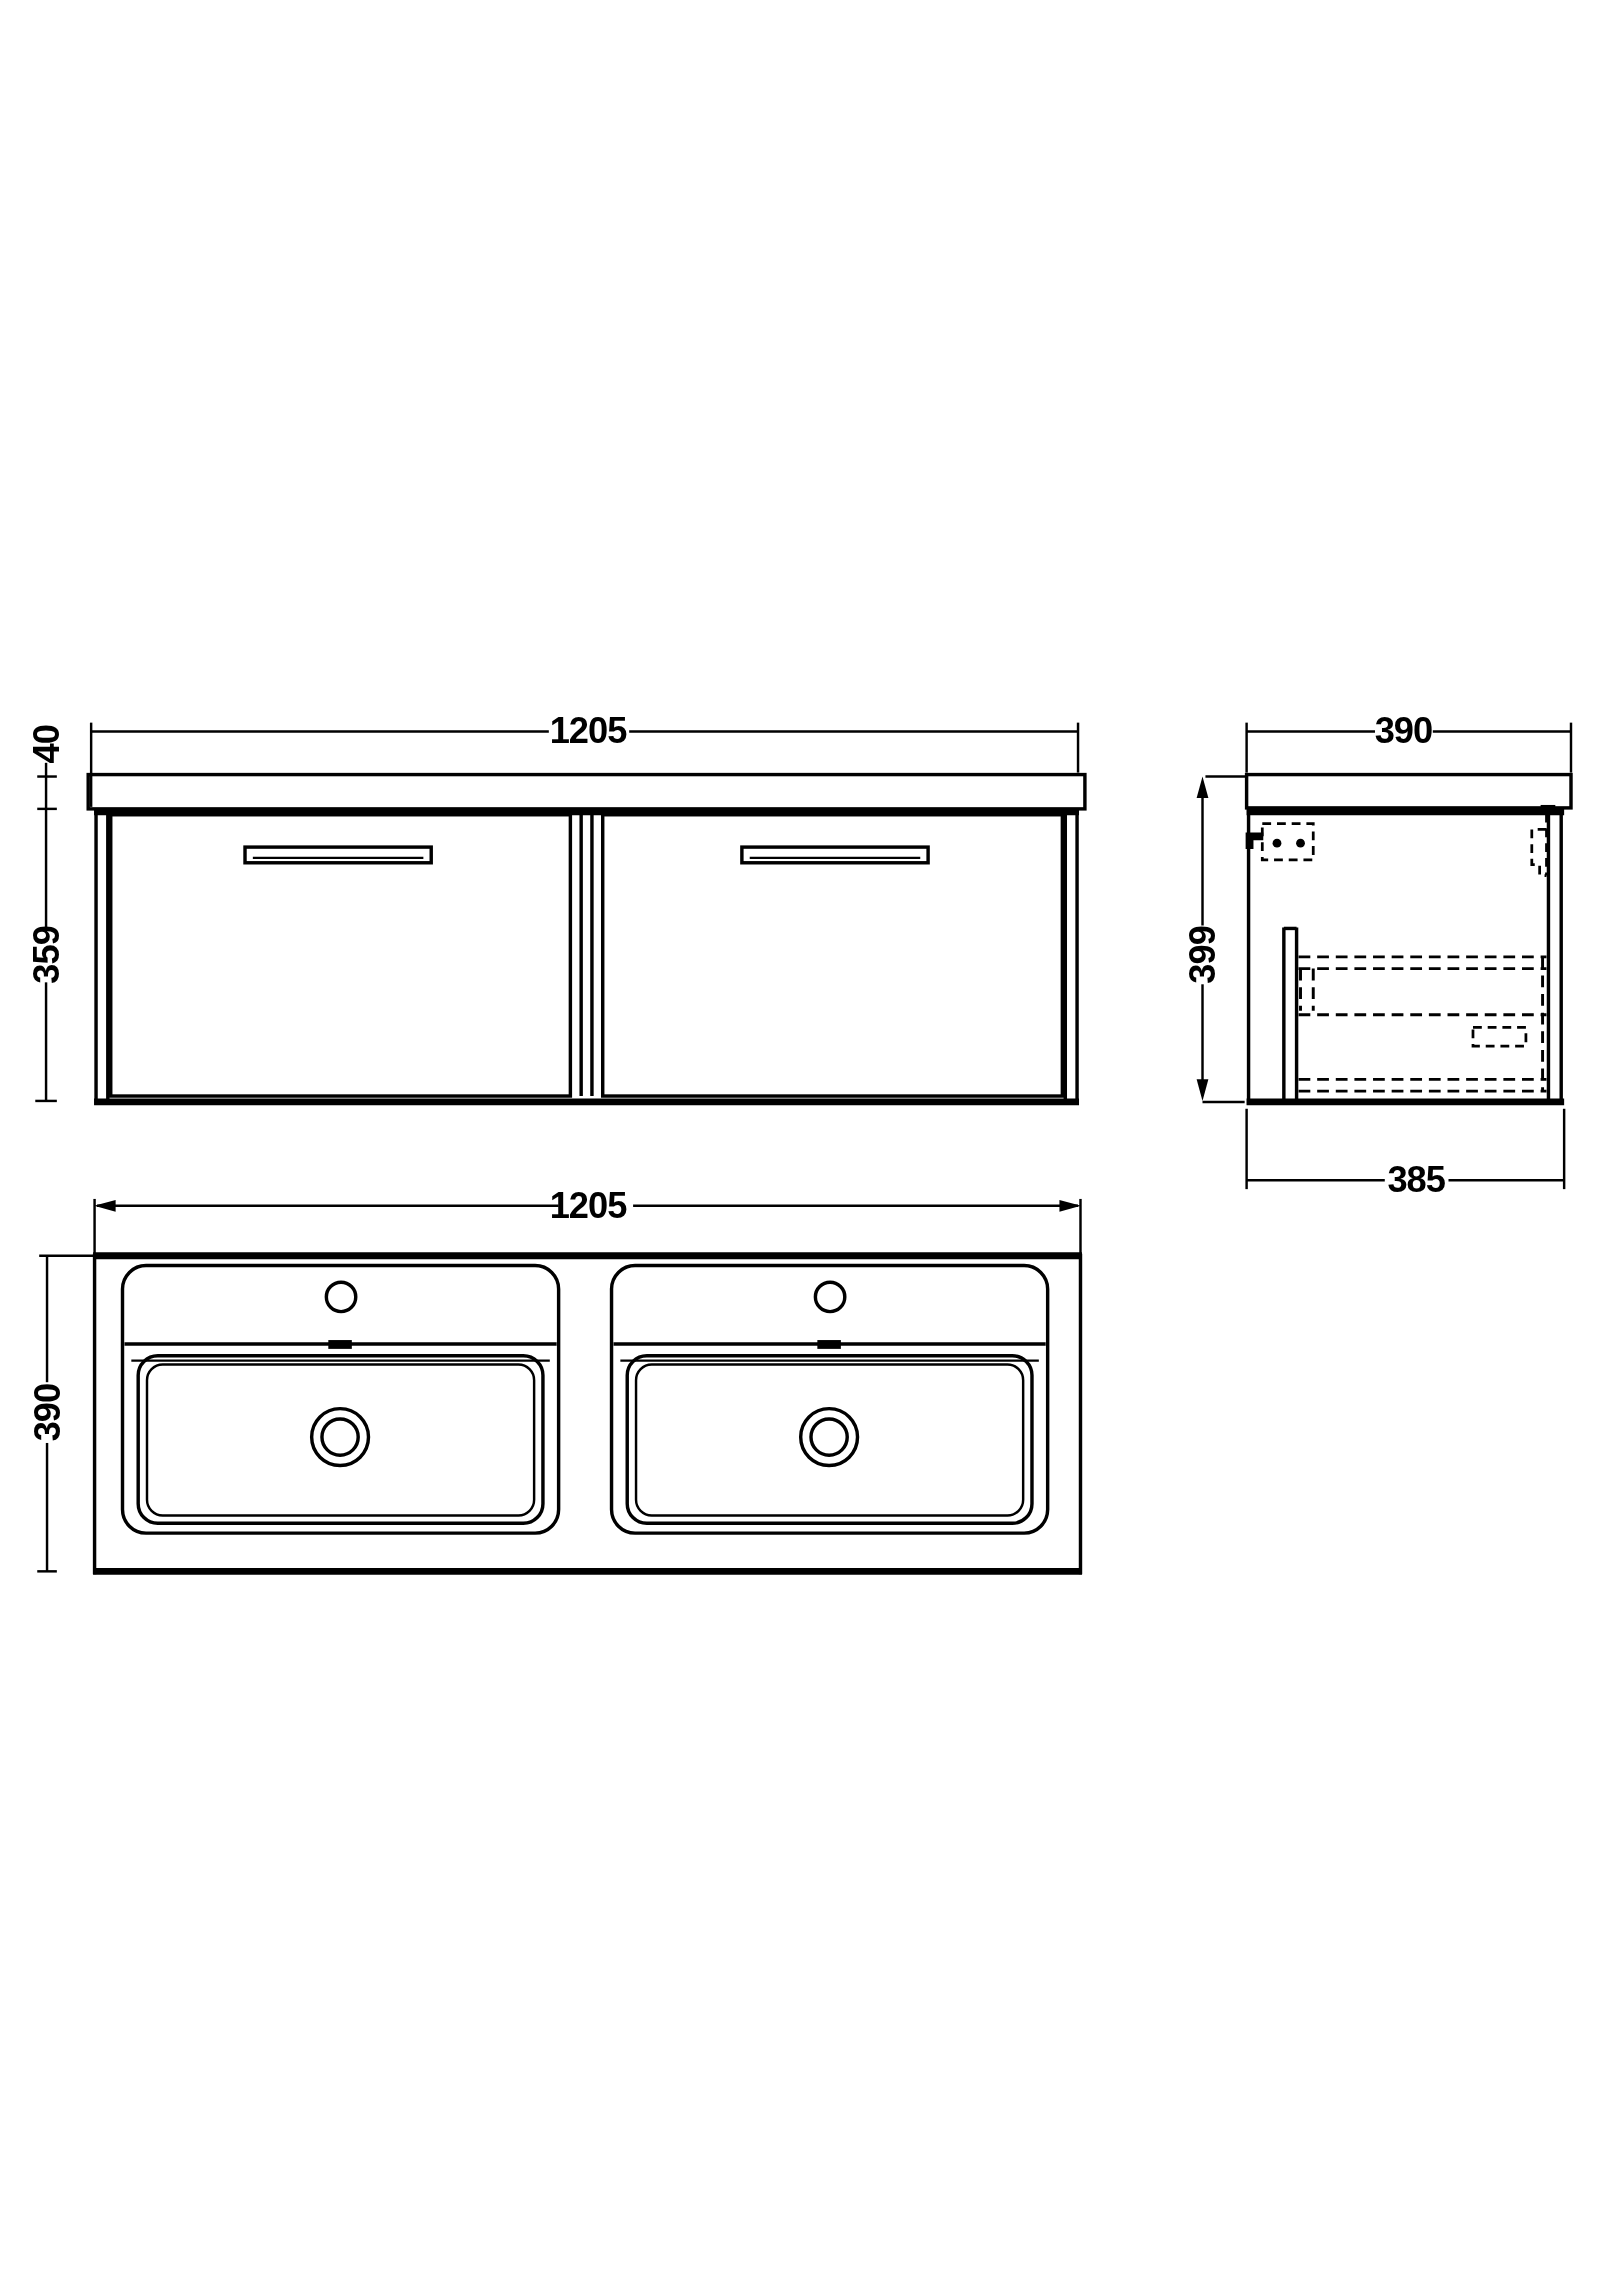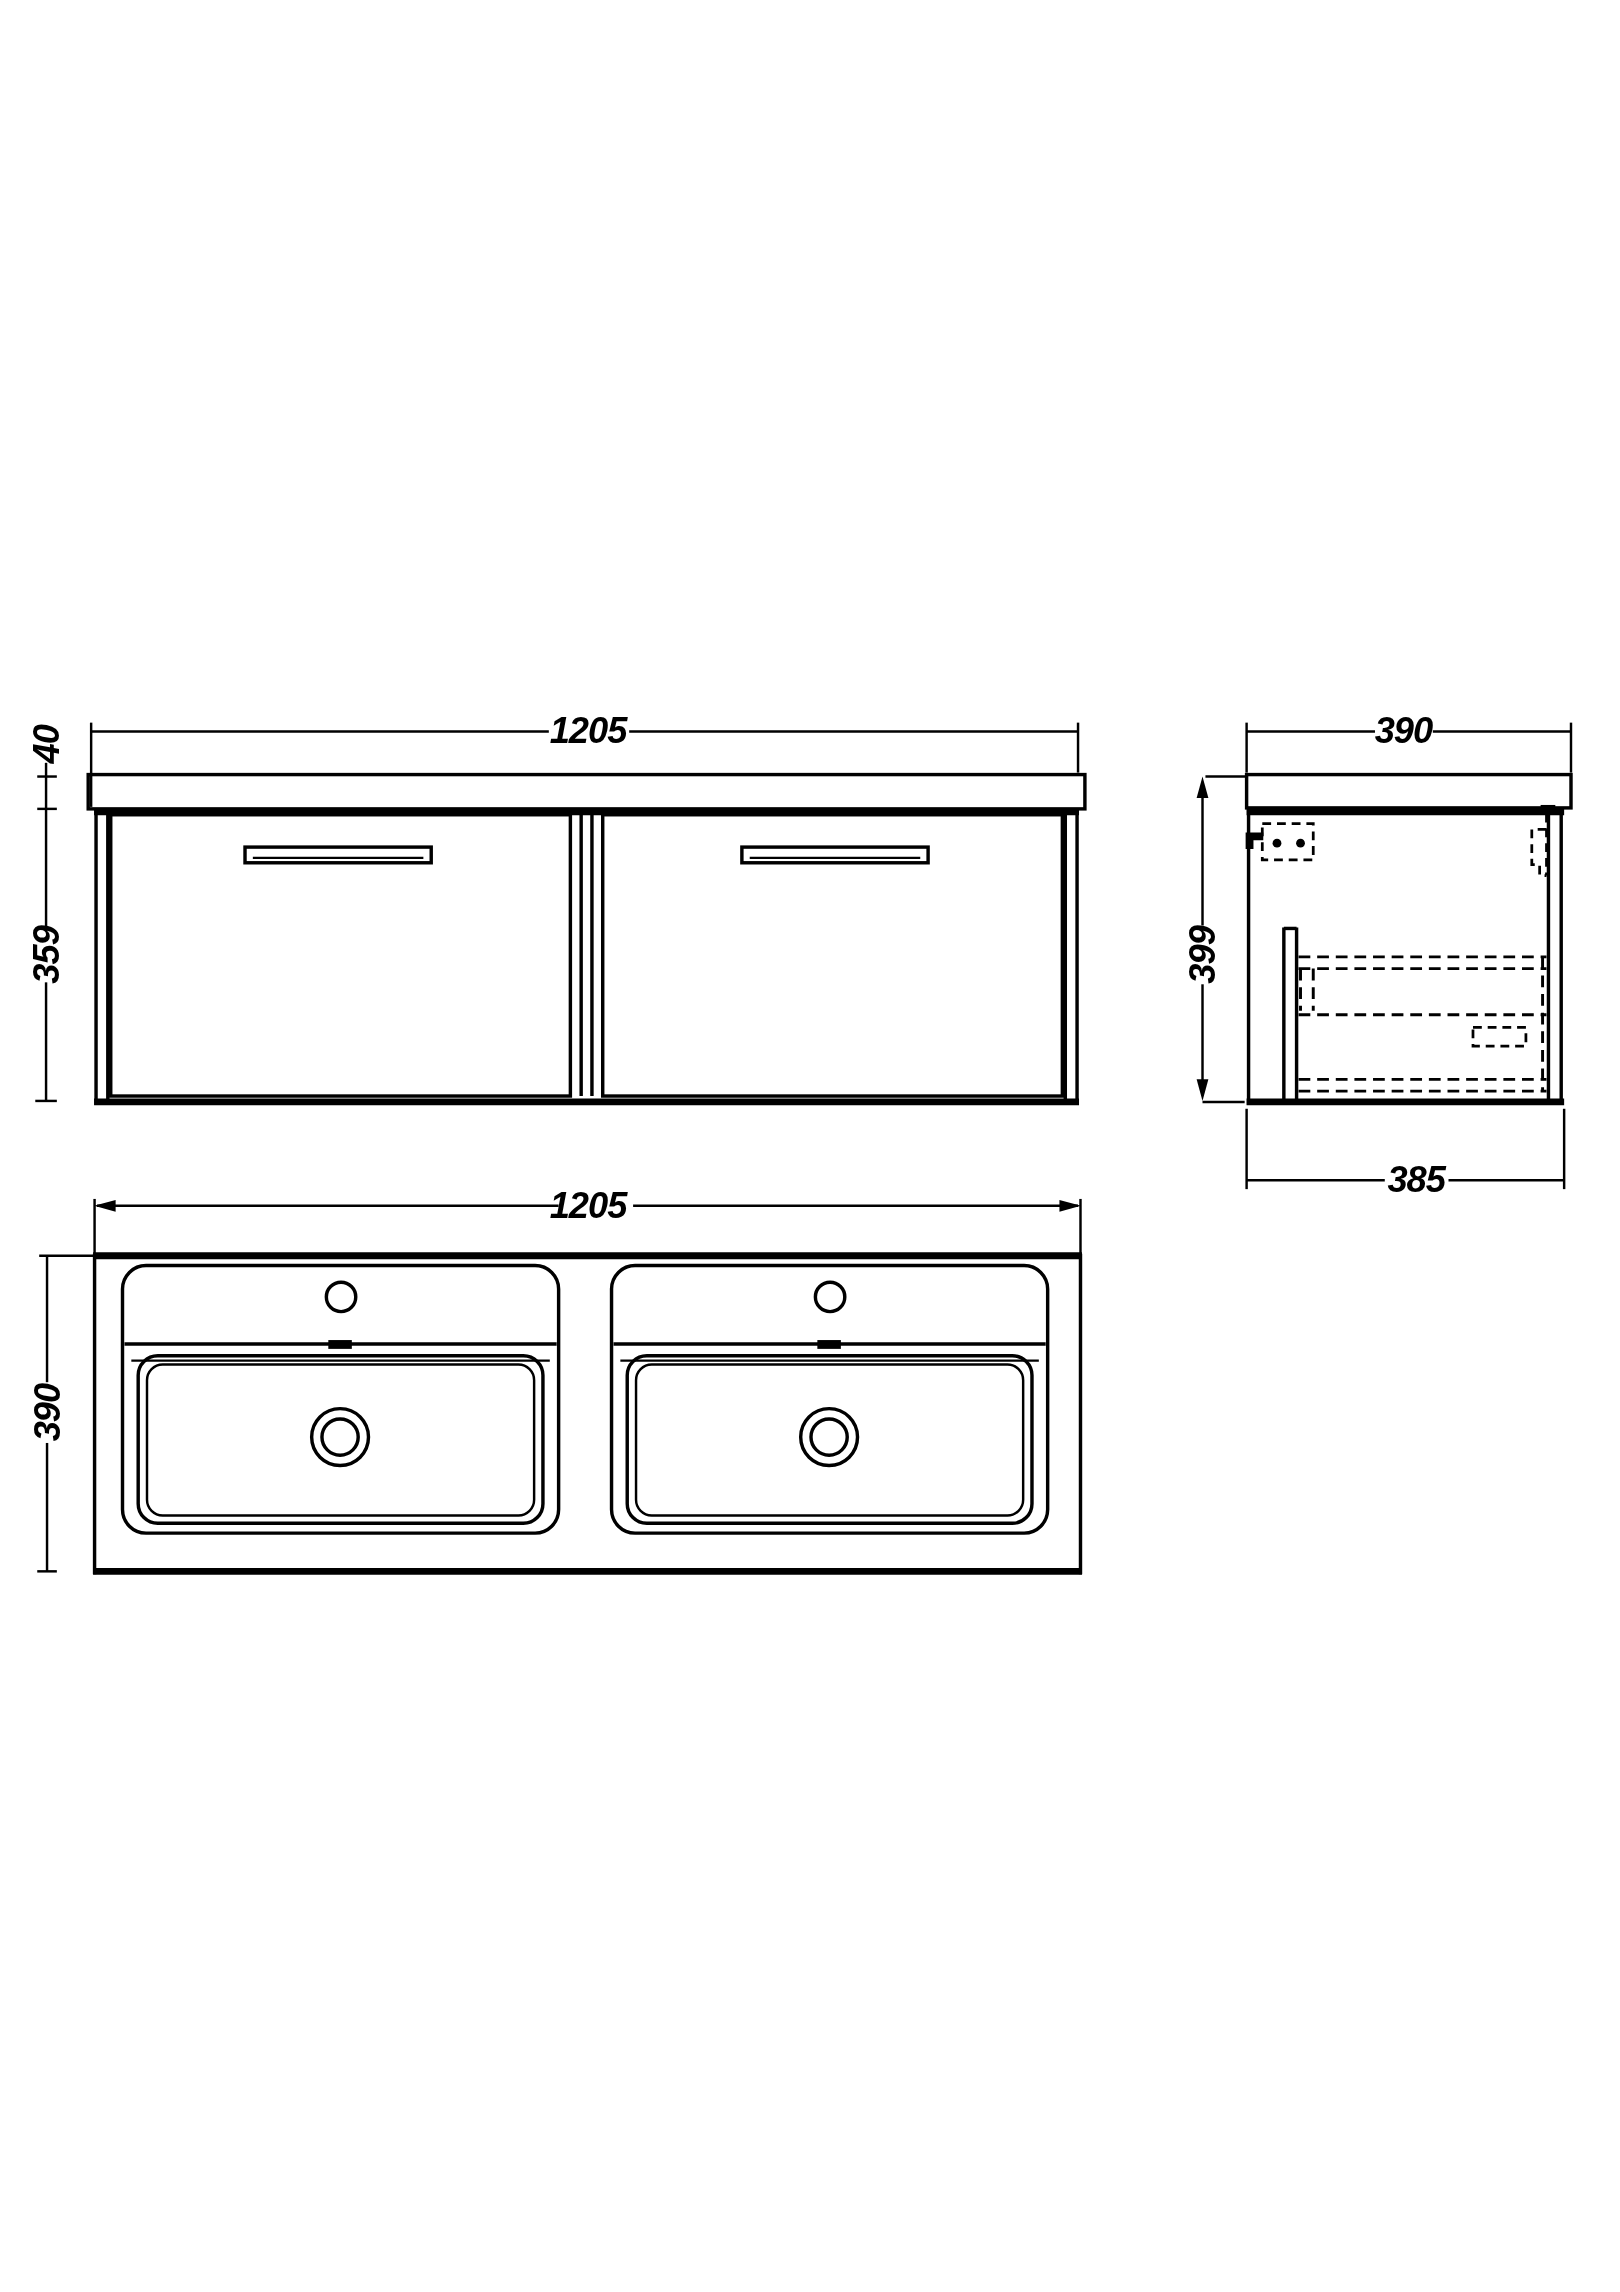--- a/index.html
+++ b/index.html
@@ -1,17 +1,17 @@
 <!DOCTYPE html>
 <html><head>
 <meta charset="utf-8">
 <style>
   html,body{margin:0;padding:0;background:#ffffff;}
   .page{position:relative;width:1620px;height:2293px;background:#ffffff;
-        font-family:"Liberation Sans", sans-serif;font-style:italic;}
+        font-family:"Liberation Sans", sans-serif;}
   svg{position:absolute;left:0;top:0;}
   .ln{stroke:#000;fill:none;stroke-width:3.5;stroke-linecap:butt;}
   .thick{stroke:#000;fill:none;stroke-width:7;}
   .thin{stroke:#000;fill:none;stroke-width:2.5;}
   .dash{stroke:#000;fill:none;stroke-width:3;stroke-dasharray:12 7;}
   .dash2{stroke:#000;fill:none;stroke-width:2.8;stroke-dasharray:9 6;}
   .fill{fill:#000;stroke:none;}
   .dim-text{font-family:"Liberation Sans", sans-serif;font-size:37px;font-weight:700;
             fill:#000;letter-spacing:-1px;}
 </style>

